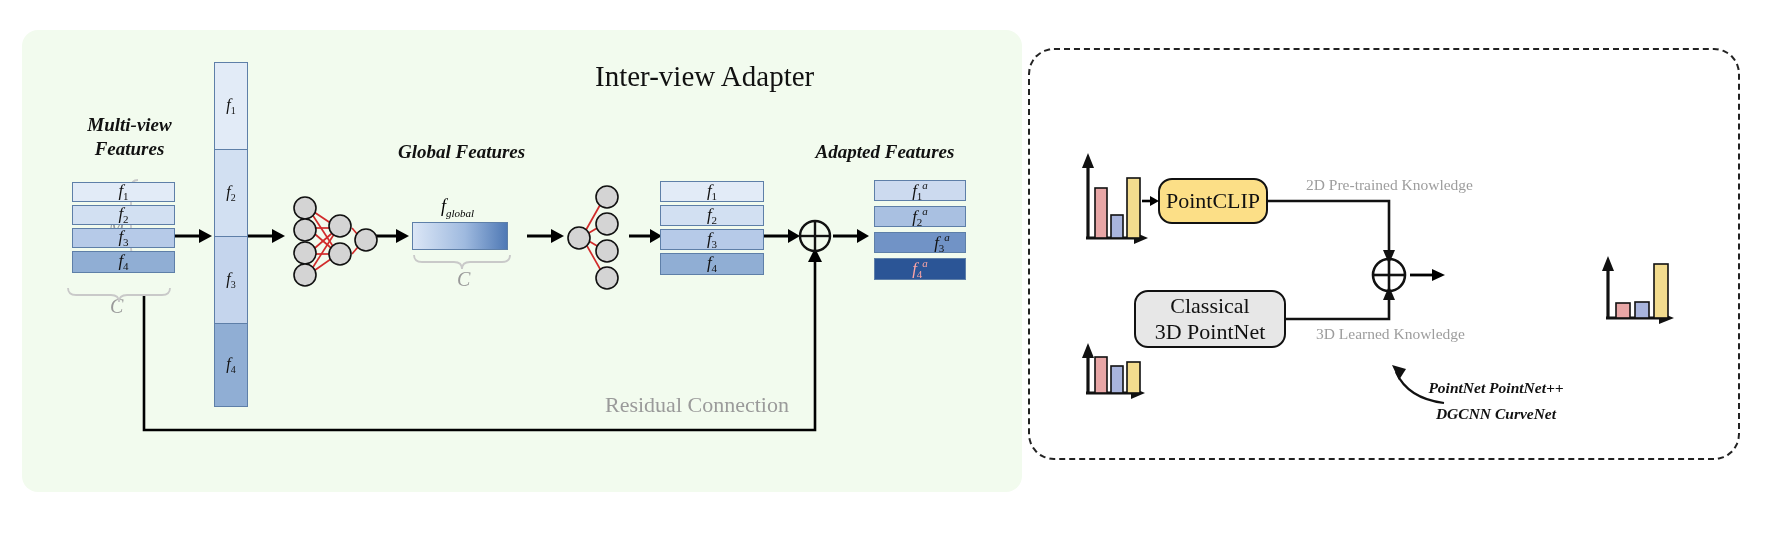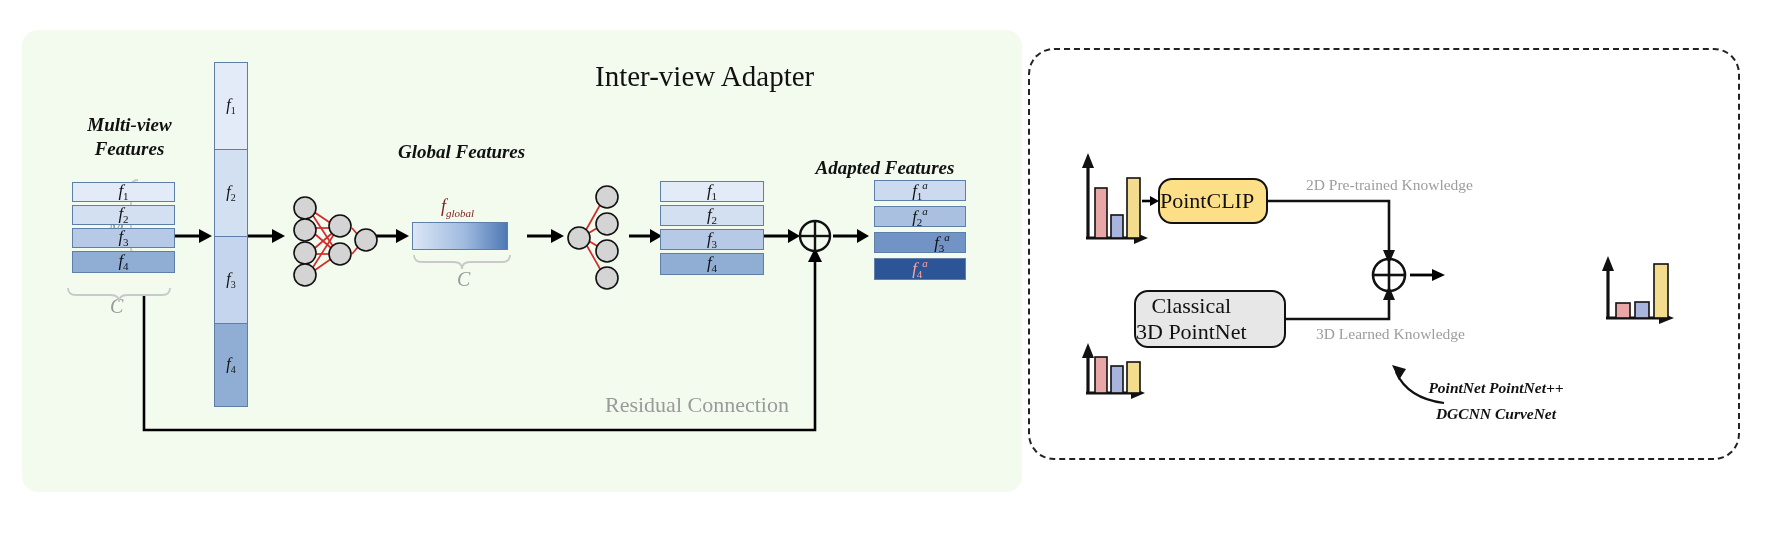--- a/index.html
+++ b/index.html
@@ -56,21 +56,21 @@
 
   
   .panel-right{
     position:absolute; left:1028px; top:48px; width:712px; height:412px;
     border:2.2px dashed #222; border-radius:26px; background:#fff;
   }
   #mke-title{ left:1183px; top:84px; font-size:29px; }
 
   .rbox{
     position:absolute; border:2.4px solid #111; border-radius:14px;
-    display:flex; align-items:center; 
+    display:flex; align-items:center; justify-content:center;
     text-align:center; font-family:"Liberation Serif", serif;
     font-size:22px; color:#111; line-height:1.18;
   }
   #pointclip-box{ left:1158px; top:178px; width:110px; height:46px; background:#fcdf87; }
   #classical-box{ left:1134px; top:290px; width:152px; height:58px; background:#e7e7e7; }
 
   .edge-lab{
     position:absolute; font-family:"Liberation Serif", serif;
     font-size:15.5px; color:#9d9d9d; white-space:nowrap;
   }
@@ -212,40 +212,40 @@
   </div>
   <div class="vseg" style="left:214px; top:236px; width:34px; height:88px; background:#c5d5ed;">
     <span>f<sub>3</sub></span>
   </div>
   <div class="vseg" style="left:214px; top:323px; width:34px; height:84px; background:#90aed4;">
     <span>f<sub>4</sub></span>
   </div>
 
   <div class="cap" style="left:398px; top:140px; width:120px;">Global Features</div>
   <div style="position:absolute; left:441px; top:196px; font-family:'Liberation Serif',serif;
-              font-style:italic; font-size:18px; color:#7f1d1d;">f<sub style="font-size:11px;">global</sub></div>
+              font-style:italic; font-size:18px; color:#000000;">f<sub style="font-size:11px;">global</sub></div>
   <div style="position:absolute; left:412px; top:222px; width:96px; height:28px;
               border:1.4px solid #5e7fa8;
               background:linear-gradient(90deg,#dbe6f6 0%,#9fbadf 55%,#4f79b5 100%);"></div>
   <div class="gray-lab" style="left:457px; top:268px; font-style:italic;">C</div>
 
   <div class="fbox" style="left:660px; top:181px; width:104px; height:21px; background:#e2ebf7;">
     <span>f<sub>1</sub></span>
   </div>
   <div class="fbox" style="left:660px; top:205px; width:104px; height:21px; background:#d2e0f2;">
     <span>f<sub>2</sub></span>
   </div>
   <div class="fbox" style="left:660px; top:229px; width:104px; height:21px; background:#b6cae8;">
     <span>f<sub>3</sub></span>
   </div>
   <div class="fbox" style="left:660px; top:253px; width:104px; height:22px; background:#90aed4;">
     <span>f<sub>4</sub></span>
   </div>
 
-  <div class="cap" style="left:815px; top:156px; width:140px;">Adapted Features</div>
+  <div class="cap" style="left:815px; top:140px; width:140px;">Adapted Features</div>
 
   <div class="fbox" style="left:874px; top:180px; width:92px; height:21px; background:#ccdaef;">
     <span>f<sub>1</sub><sup>a</sup></span>
   </div>
   <div class="fbox" style="left:874px; top:206px; width:92px; height:21px; background:#a9c0e1;">
     <span>f<sub>2</sub><sup>a</sup></span>
   </div>
   <div class="fbox" style="left:874px; top:232px; width:92px; height:21px; background:#7193c6;padding-left:44px;">
     <span>f<sub>3</sub><sup>a</sup></span>
   </div>

